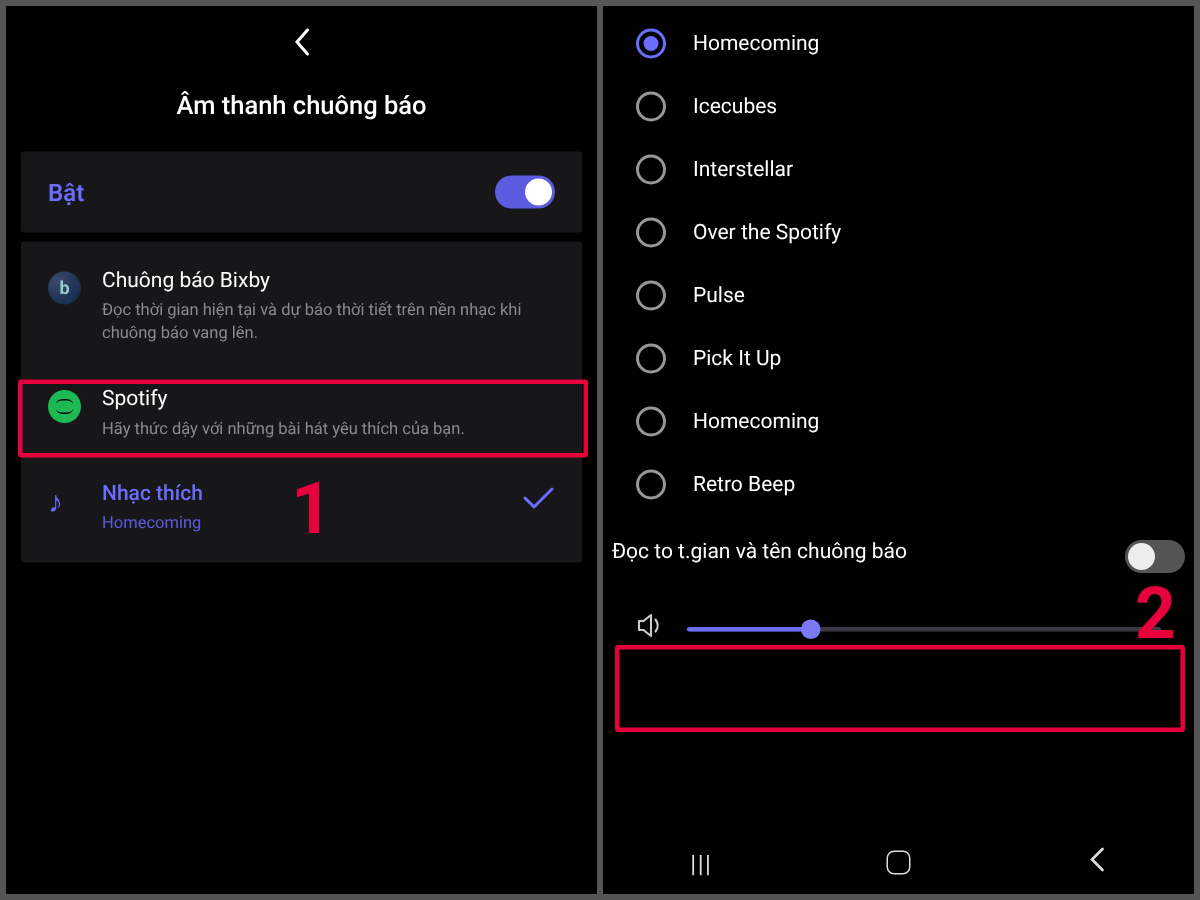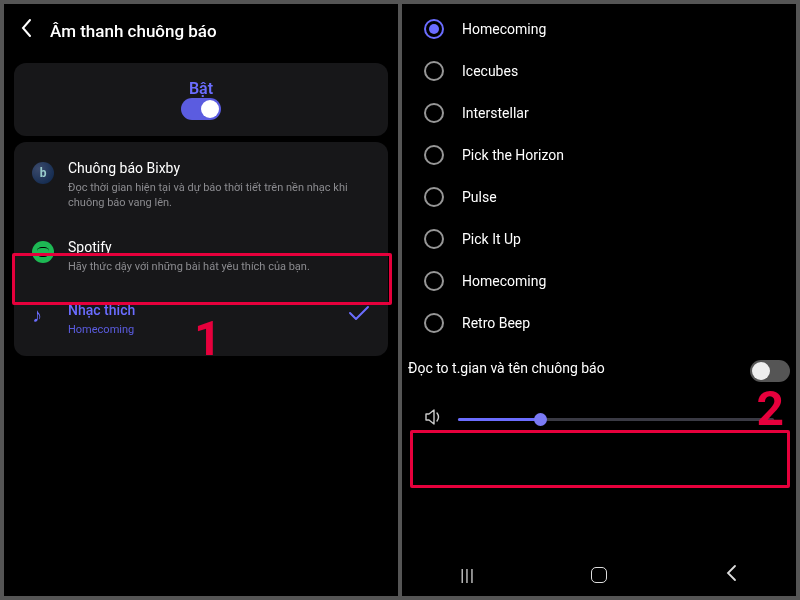--- a/index.html
+++ b/index.html
@@ -18,29 +18,29 @@
   flex: 1;
   height: 100%;
   position: relative;
   overflow: hidden;
 }
 .header {
   display: flex;
   align-items: center;
   padding: 14px 16px;
   gap: 18px;
+  flex-direction: column;
 }
 .back-chevron { color: #fff; font-size: 20px; }
 .header-title { color: #fff; font-size: 17px; font-weight: 500; }
 .card {
   background: #171719;
   margin: 6px 10px;
-  border-radius: 12px;
+  border-radius: 2px;
   padding: 16px 18px;
-  flex-direction: column;
 }
 .card.toggle-card {
   display: flex;
   align-items: center;
   justify-content: space-between;
 }
 .on-label { color: #6b6dff; font-size: 16px; font-weight: 600; }
 .toggle {
   width: 40px; height: 22px;
   background: #5b5ce0;
@@ -225,21 +225,21 @@
       <div class="tone-row">
         <div class="radio"></div>
         <div class="tone-name">Icecubes</div>
       </div>
       <div class="tone-row">
         <div class="radio"></div>
         <div class="tone-name">Interstellar</div>
       </div>
       <div class="tone-row">
         <div class="radio"></div>
-        <div class="tone-name">Pick the Horizon</div>
+        <div class="tone-name">Over the Spotify</div>
       </div>
       <div class="tone-row">
         <div class="radio"></div>
         <div class="tone-name">Pulse</div>
       </div>
       <div class="tone-row">
         <div class="radio"></div>
         <div class="tone-name">Pick It Up</div>
       </div>
       <div class="tone-row">

